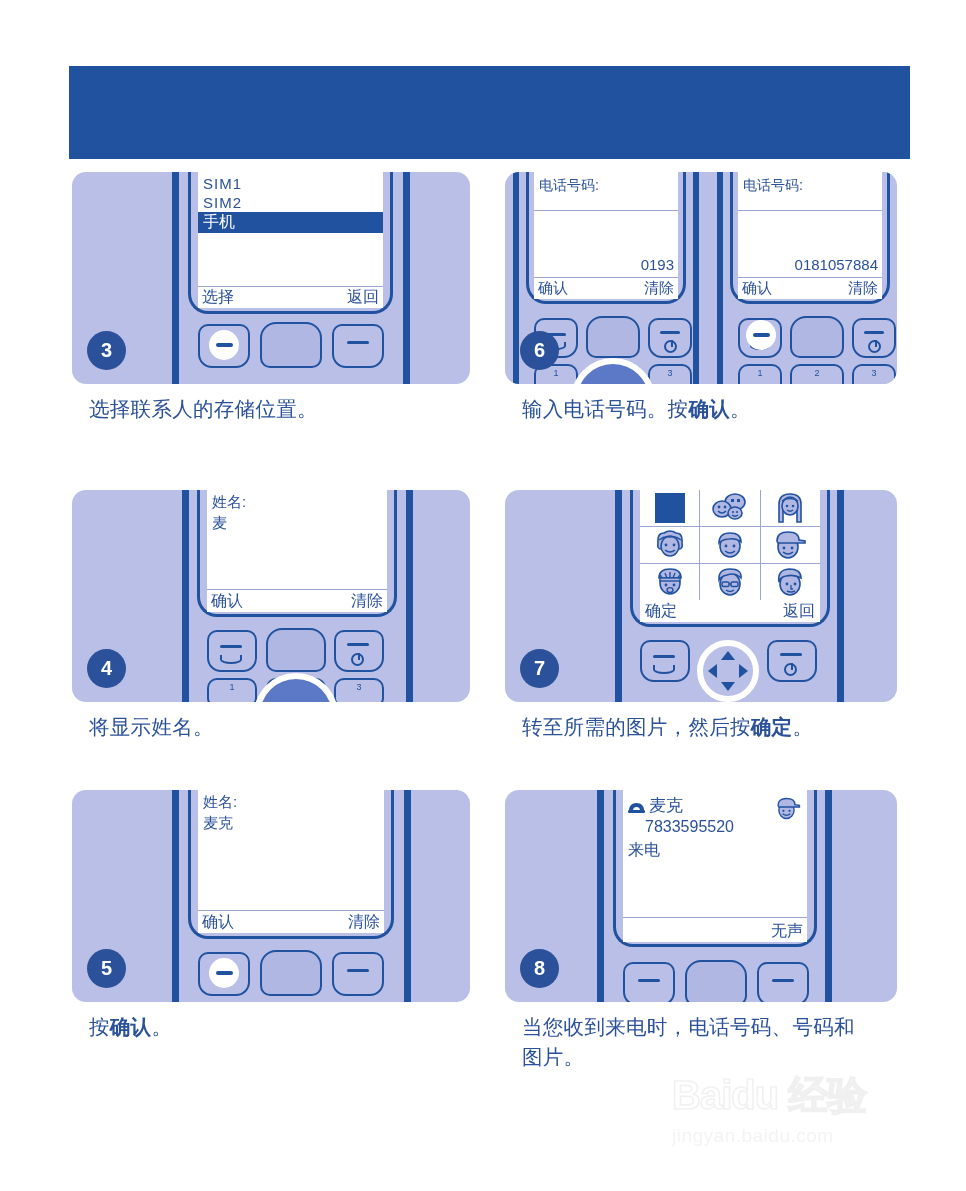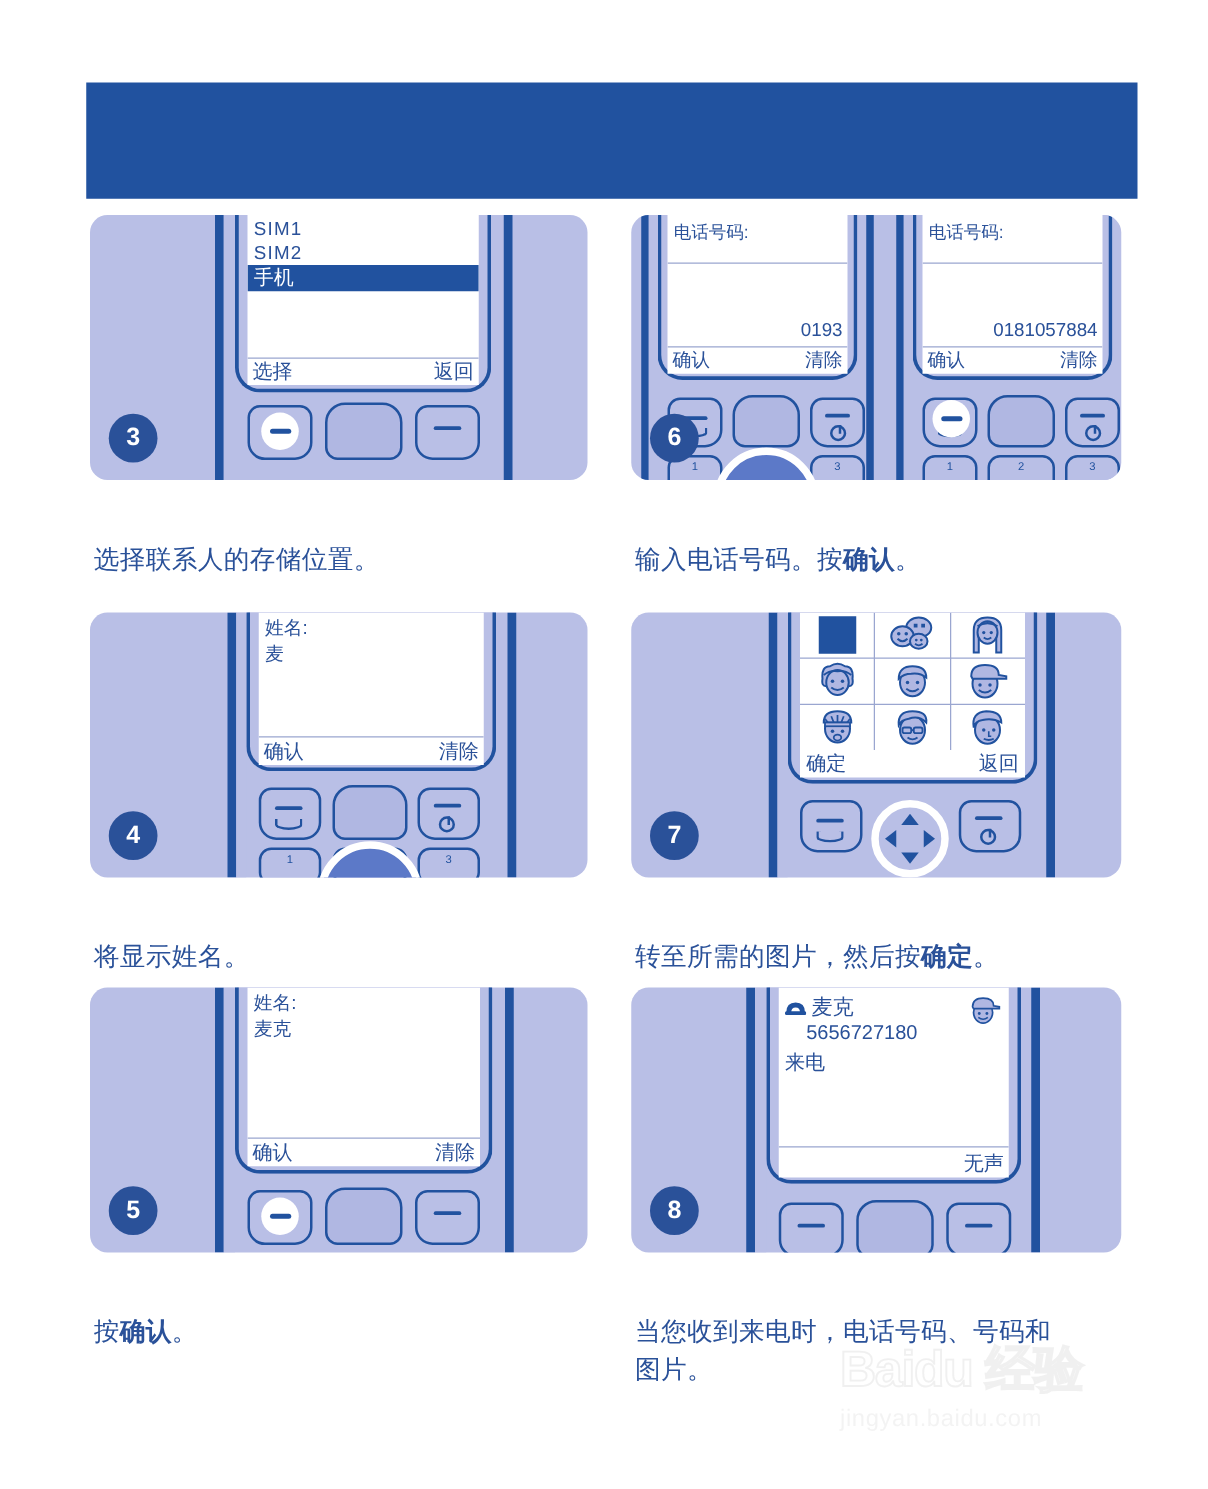--- a/index.html
+++ b/index.html
@@ -13,23 +13,23 @@
     background:#21529f;
   }
   
   .step{position:absolute;}
   .card{
     position:absolute;left:0;top:0;
     width:398px;height:212px;
     background:#b9bfe6;border-radius:14px;overflow:hidden;
   }
   .caption{
-    position:absolute;left:3px;top:222px;width:420px;
+    position:absolute;left:17px;top:222px;width:420px;
     font-size:20.5px;line-height:30px;color:#2a5199;
-    letter-spacing:.3px;white-space:pre-line;margin-top:39px;
+    letter-spacing:.3px;white-space:pre-line;
   }
   .caption b{font-weight:bold;}
   .badge{
     position:absolute;width:39px;height:39px;border-radius:50%;
     background:#2a5199;color:#fff;font-size:20px;font-weight:bold;
     display:flex;align-items:center;justify-content:center;
     left:15px;bottom:14px;z-index:9;
   }
   
   .phone{position:absolute;top:0;height:212px;}
@@ -410,21 +410,21 @@
       <div class="side" style="left:7px;width:9px;"></div>
       <div class="body-outline" style="left:16px;top:-3px;width:204px;height:160px;"></div>
       <div class="screen" style="left:26px;top:0;width:184px;height:152px;">
         <span style="position:absolute;left:5px;top:9px;width:17px;height:11px;">
           <svg width="17" height="11" viewBox="0 0 17 11">
             <path d="M1 9 Q1 1 8.5 1 Q16 1 16 9 L12 9 Q12 5 8.5 5 Q5 5 5 9 Z" fill="#21529f"></path>
             <rect x="0" y="8" width="17" height="3" rx="1.2" fill="#21529f"></rect>
           </svg>
         </span>
         <div class="scr-txt" style="left:26px;top:4px;font-size:17px;">麦克</div>
-        <div class="scr-txt" style="left:22px;top:28px;font-size:16px;">5656727180</div>
+        <div class="scr-txt" style="left:22px;top:28px;font-size:16px;">7833595520</div>
         <div class="scr-txt" style="left:5px;top:50px;font-size:16px;">来电</div>
         <span style="position:absolute;right:6px;top:6px;">
           <svg width="26" height="25" viewBox="0 0 34 32">
             <ellipse cx="15" cy="18" rx="10" ry="11" fill="#b0b7e2" stroke="#21529f" stroke-width="1.8"></ellipse>
             <path d="M4 12 Q4 3 15 3 Q26 3 26 11 L32 12 L32 14 L5 14 Z" fill="#b0b7e2" stroke="#21529f" stroke-width="1.8"></path>
             <circle cx="11" cy="19" r="1.5" fill="#21529f"></circle>
               <circle cx="19" cy="19" r="1.5" fill="#21529f"></circle>
             <path d="M10 23 Q15 27 20 23" stroke="#21529f" stroke-width="1.7" fill="none"></path>
           </svg>
         </span>

